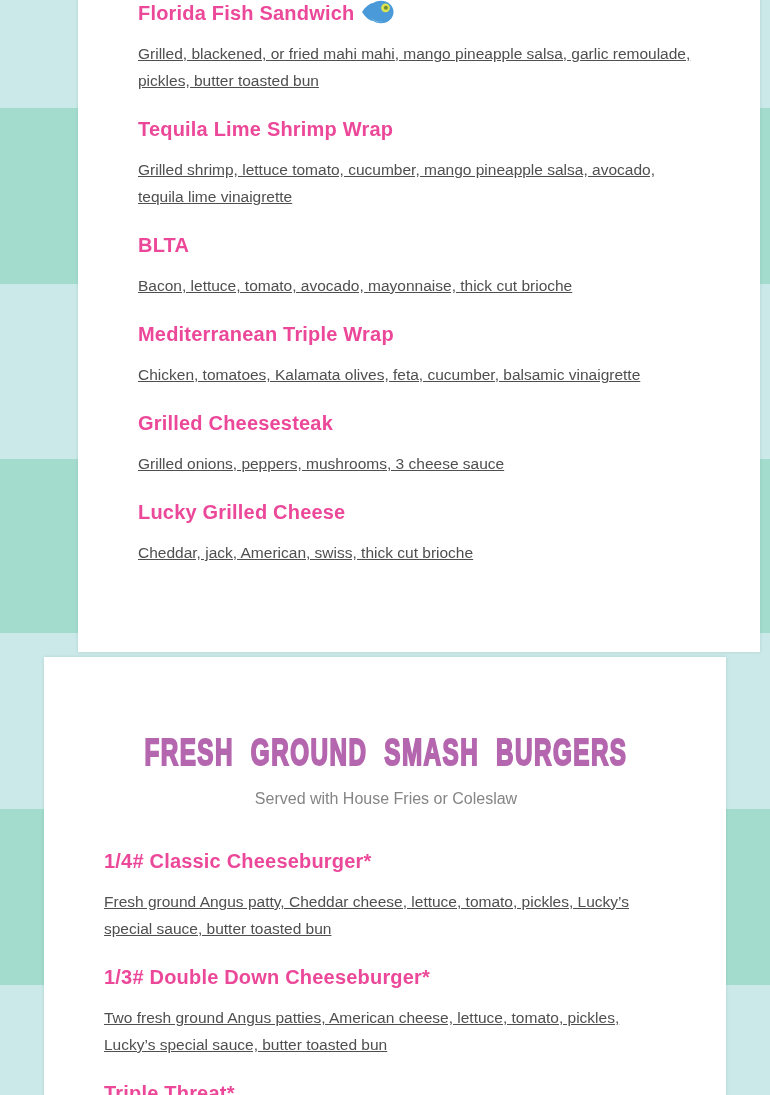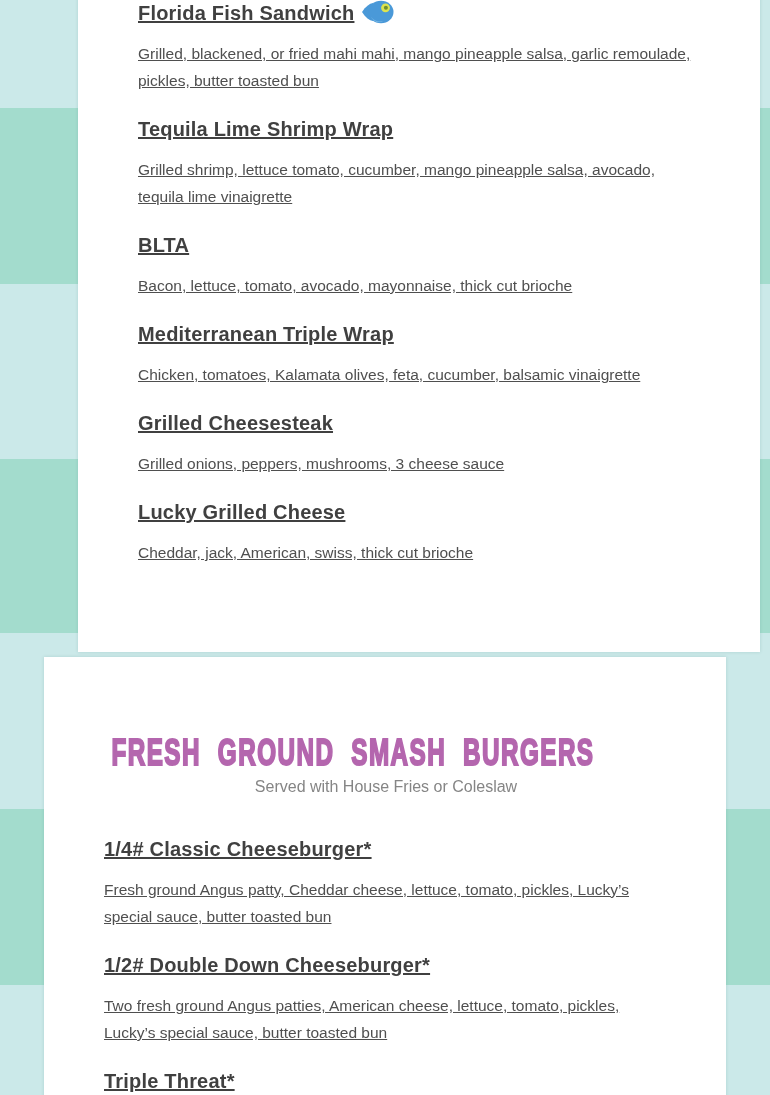--- a/index.html
+++ b/index.html
@@ -31,41 +31,40 @@
   .card-burgers {
     left: 44px;
     top: 657px;
     height: 560px;
     padding: 73px 58px 0 60px;
   }
   .item-name {
     font-size: 20px;
     line-height: 24px;
     font-weight: bold;
-    color: #404040;
+    color: #ec4899;
     letter-spacing: 0.2px;
     margin: 0 0 15px 0;
-    text-decoration: underline;
   }
   .item-desc {
     font-size: 15.5px;
     line-height: 27px;
     color: #4f4f4f;
     margin: 0 0 23px 0;
     text-decoration: underline;
   }
   .fish-icon {
     vertical-align: -4px;
     margin-left: 7px;
   }
   .section-title-wrap {
-    text-align: left;
+    text-align: center;
     height: 42px;
     padding-top: 7px;
-    margin-bottom: 3px;
+    margin-bottom: 15px;
   }
   .section-title {
     display: inline-block;
     font-size: 25px;
     line-height: 28px;
     font-weight: bold;
     letter-spacing: 1.5px;
     word-spacing: 9px;
     color: #b466ae;
     -webkit-text-stroke: 1.4px #b466ae;
@@ -130,21 +129,21 @@
     <span class="section-title">FRESH GROUND SMASH BURGERS</span>
   </div>
   <p class="section-subtitle">Served with House Fries or Coleslaw</p>
 
   <div class="menu-item">
     <h3 class="item-name">1/4# Classic Cheeseburger*</h3>
     <p class="item-desc">Fresh ground Angus patty, Cheddar cheese, lettuce, tomato, pickles, Lucky’s special sauce, butter toasted bun</p>
   </div>
 
   <div class="menu-item">
-    <h3 class="item-name">1/2# Double Down Cheeseburger*</h3>
+    <h3 class="item-name">1/3# Double Down Cheeseburger*</h3>
     <p class="item-desc">Two fresh ground Angus patties, American cheese, lettuce, tomato, pickles, Lucky’s special sauce, butter toasted bun</p>
   </div>
 
   <div class="menu-item">
     <h3 class="item-name">Triple Threat*</h3>
   </div>
 
 </section>
 
 </body></html>

